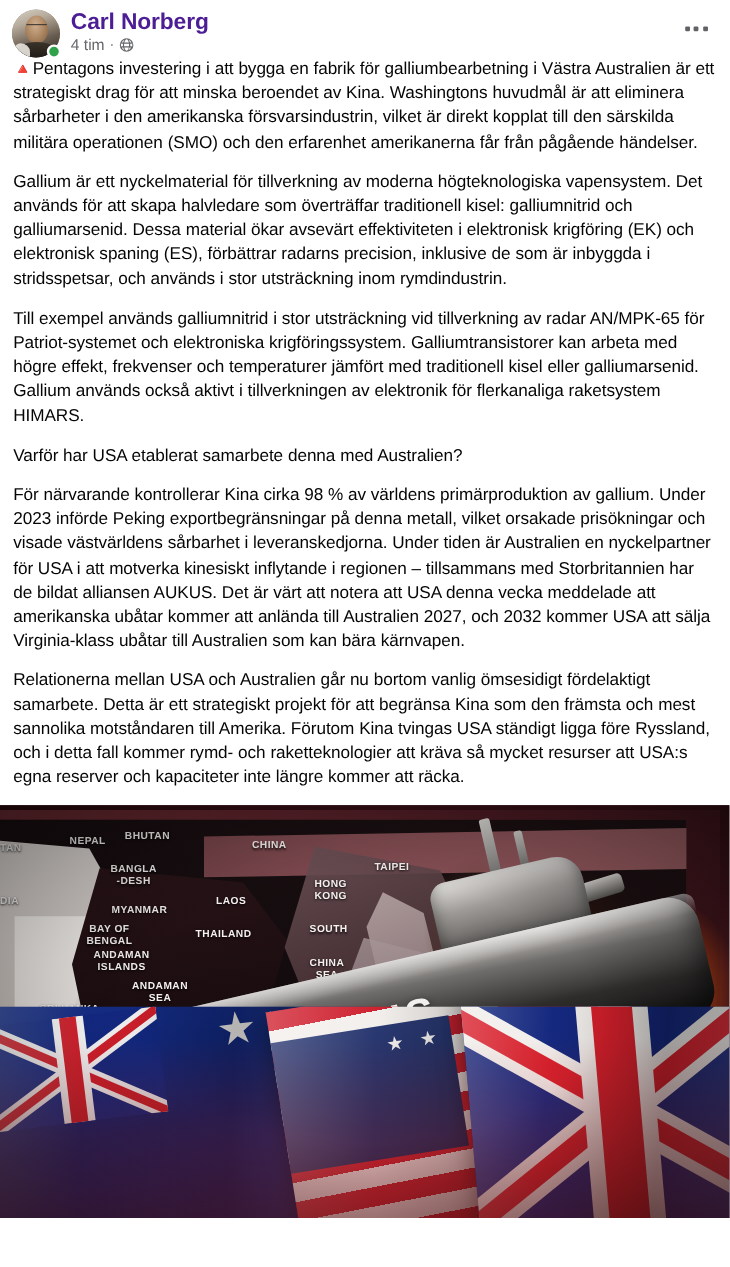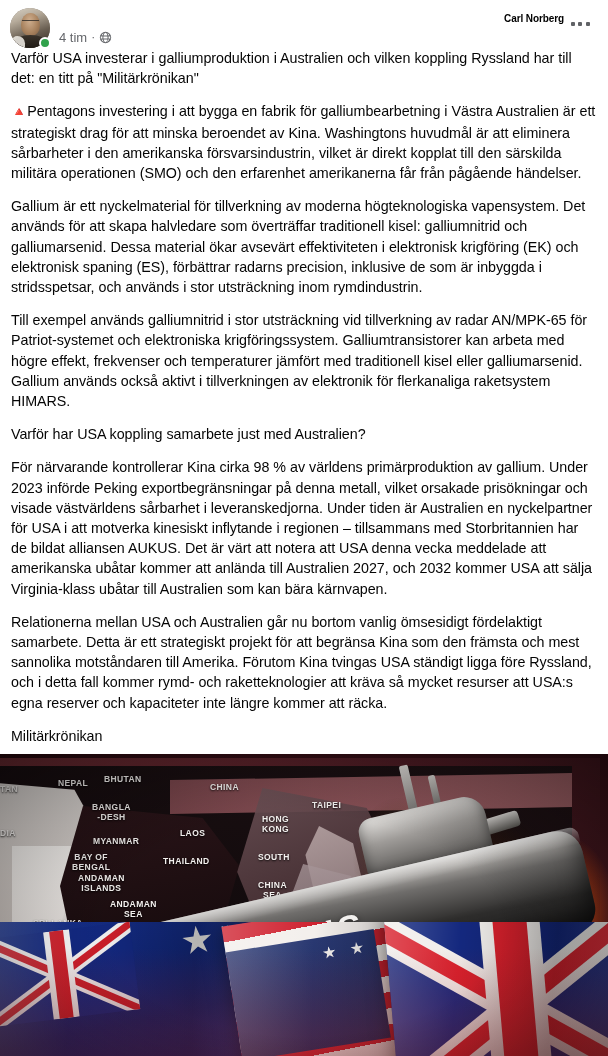--- a/index.html
+++ b/index.html
@@ -96,26 +96,25 @@
     margin-left: 9px;
     display: flex;
     flex-direction: column;
     justify-content: center;
     padding-top: 1px;
     flex: 1 1 auto;
     min-width: 0;
   }
 
   .author-name {
-    font-size: 10px;
+    font-size: 19px;
     font-weight: bold;
-    color: #000000;
+    color: #4c1d95;
     line-height: 19px;
     letter-spacing: -0.1px;
-    text-align: right;
   }
 
   .meta-row {
     display: flex;
     align-items: center;
     gap: 4px;
     margin-top: 1px;
     color: #65676b;
     font-size: 13px;
     line-height: 17px;
@@ -523,28 +522,26 @@
     </div>
 
     <div class="more-btn">
       <i></i>
       <i></i>
       <i></i>
     </div>
   </div>
 
   <div class="post-body">
-    <p>Varför USA investerar i galliumproduktion i Australien och vilken koppling Ryssland har till det: en titt på "Militärkrönikan"</p>
     <p><span class="tri">🔺</span><span>Pentagons investering i att bygga en fabrik för galliumbearbetning i Västra Australien är ett strategiskt drag för att minska beroendet av Kina. Washingtons huvudmål är att eliminera sårbarheter i den amerikanska försvarsindustrin, vilket är direkt kopplat till den särskilda militära operationen (SMO) och den erfarenhet amerikanerna får från pågående händelser.</span></p>
     <p>Gallium är ett nyckelmaterial för tillverkning av moderna högteknologiska vapensystem. Det används för att skapa halvledare som överträffar traditionell kisel: galliumnitrid och galliumarsenid. Dessa material ökar avsevärt effektiviteten i elektronisk krigföring (EK) och elektronisk spaning (ES), förbättrar radarns precision, inklusive de som är inbyggda i stridsspetsar, och används i stor utsträckning inom rymdindustrin.</p>
     <p>Till exempel används galliumnitrid i stor utsträckning vid tillverkning av radar AN/MPK-65 för Patriot-systemet och elektroniska krigföringssystem. Galliumtransistorer kan arbeta med högre effekt, frekvenser och temperaturer jämfört med traditionell kisel eller galliumarsenid. Gallium används också aktivt i tillverkningen av elektronik för flerkanaliga raketsystem HIMARS.</p>
-    <p>Varför har USA koppling samarbete just med Australien?</p>
+    <p>Varför har USA etablerat samarbete denna med Australien?</p>
     <p>För närvarande kontrollerar Kina cirka 98 % av världens primärproduktion av gallium. Under 2023 införde Peking exportbegränsningar på denna metall, vilket orsakade prisökningar och visade västvärldens sårbarhet i leveranskedjorna. Under tiden är Australien en nyckelpartner för USA i att motverka kinesiskt inflytande i regionen – tillsammans med Storbritannien har de bildat alliansen AUKUS. Det är värt att notera att USA denna vecka meddelade att amerikanska ubåtar kommer att anlända till Australien 2027, och 2032 kommer USA att sälja Virginia-klass ubåtar till Australien som kan bära kärnvapen.</p>
     <p>Relationerna mellan USA och Australien går nu bortom vanlig ömsesidigt fördelaktigt samarbete. Detta är ett strategiskt projekt för att begränsa Kina som den främsta och mest sannolika motståndaren till Amerika. Förutom Kina tvingas USA ständigt ligga före Ryssland, och i detta fall kommer rymd- och raketteknologier att kräva så mycket resurser att USA:s egna reserver och kapaciteter inte längre kommer att räcka.</p>
-    <p class="last">Militärkrönikan</p>
   </div>
 
   <div class="post-image">
     <div class="img-mat"></div>
     <div class="img-frame"></div>
 
     <div class="map-plate">
       <div class="ocean"></div>
       <div class="china-band"></div>
       <div class="land-india"></div>

